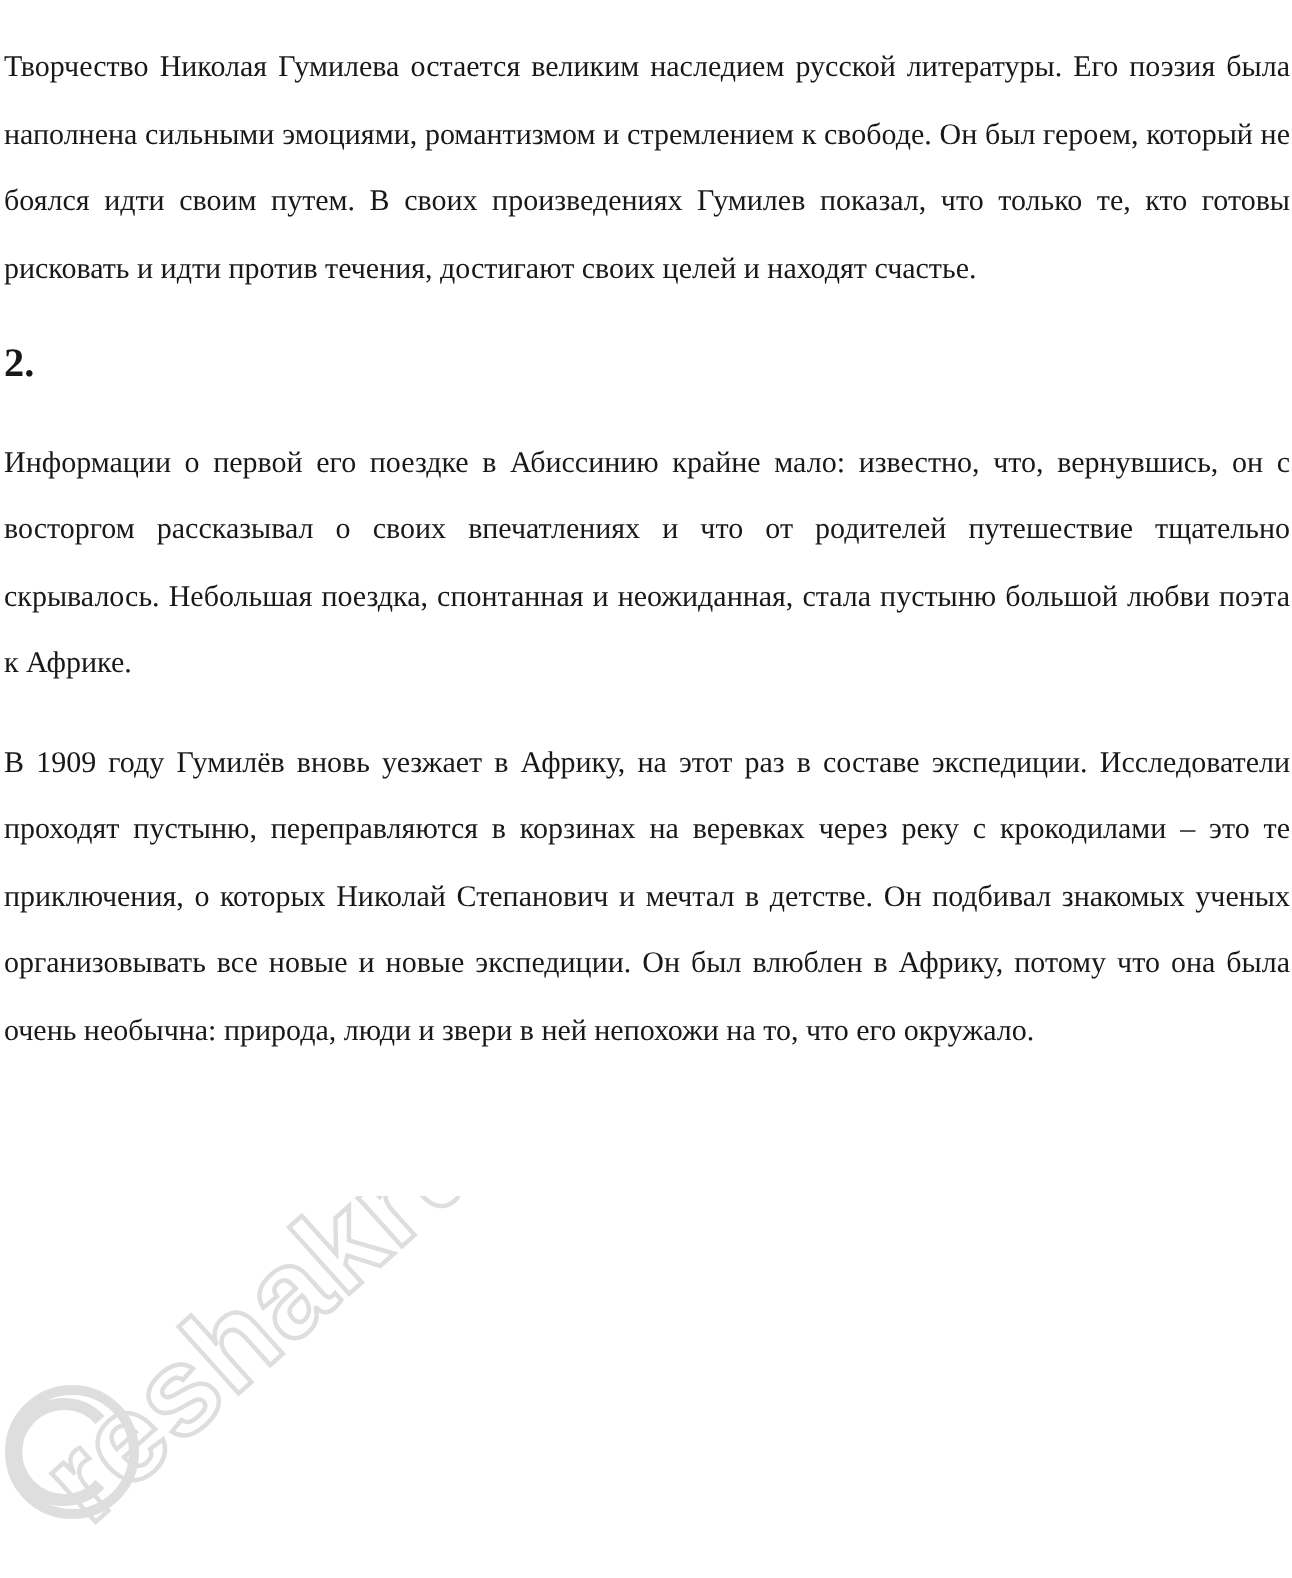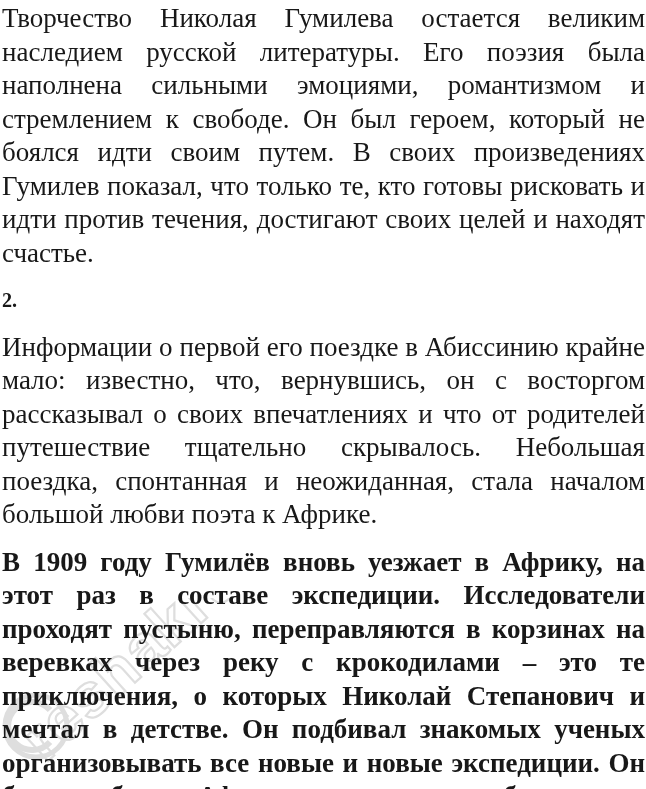--- a/index.html
+++ b/index.html
@@ -37,41 +37,41 @@
   #watermark svg { display: block; }
 
   
   #content {
     position: relative;
     z-index: 10;
     padding-top: 2px;
   }
 
   p.para {
-    margin: 0 0 14px 0;
-    font-size: 27px;
+    margin: 16px 0 14px 0;
+    font-size: 15px;
     line-height: 33.5px;
     text-align: justify;
     text-align-last: left;
     -webkit-hyphens: none;
     hyphens: none;
     word-spacing: 0px;
     letter-spacing: 0px;
   }
 
   h2.section-num {
     margin: 0 0 13px 0;
     font-size: 20.2px;
     line-height: 33.5px;
     font-weight: bold;
     text-align: left;
   }
 
   
-  p.para:last-of-type { margin-bottom: 0; font-weight: bold; }
+  p.para:last-of-type { margin-bottom: 0; }
 </style>
 </head>
 <body>
 
 <div id="page">
 
   <div id="watermark">
     <svg width="230" height="191" viewBox="0 0 230 191" xmlns="http://www.w3.org/2000/svg">
       <g>
         <circle cx="36" cy="128" r="31" fill="none" stroke="#dedede" stroke-width="5"></circle>
@@ -83,18 +83,18 @@
     </svg>
   </div>
 
   <div id="content">
 
     <p class="para">Творчество Николая Гумилева остается великим наследием русской литературы. Его поэзия была наполнена сильными эмоциями, романтизмом и стремлением к свободе. Он был героем, который не боялся идти своим путем. В своих произведениях Гумилев показал, что только те, кто готовы рисковать и идти против течения, достигают своих целей и находят счастье.</p>
 
     <h2 class="section-num">2.</h2>
 
 
-    <p class="para">Информации о первой его поездке в Абиссинию крайне мало: известно, что, вернувшись, он с восторгом рассказывал о своих впечатлениях и что от родителей путешествие тщательно скрывалось. Небольшая поездка, спонтанная и неожиданная, стала началом большой любви поэта к Африке.</p>
+    <p class="para">Информации о первой его поездке в Абиссинию крайне мало: известно, что, вернувшись, он с восторгом рассказывал о своих впечатлениях и что от родителей путешествие тщательно скрывалось. Небольшая поездка, спонтанная и неожиданная, стала пустыню большой любви поэта к Африке.</p>
 
     <p class="para">В 1909 году Гумилёв вновь уезжает в Африку, на этот раз в составе экспедиции. Исследователи проходят пустыню, переправляются в корзинах на веревках через реку с крокодилами – это те приключения, о которых Николай Степанович и мечтал в детстве. Он подбивал знакомых ученых организовывать все новые и новые экспедиции. Он был влюблен в Африку, потому что она была очень необычна: природа, люди и звери в ней непохожи на то, что его окружало.</p>
 
   </div>
 </div>
 
 </body></html>

